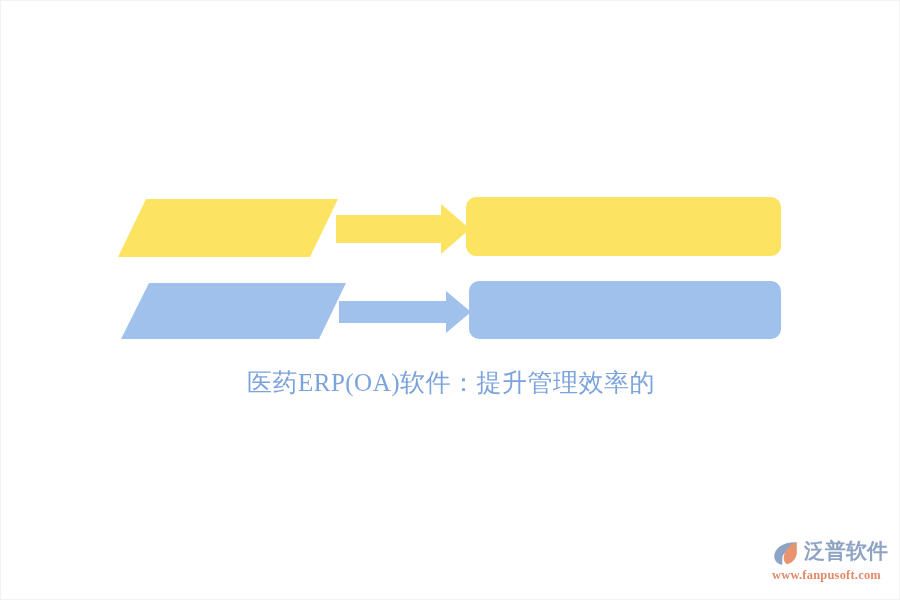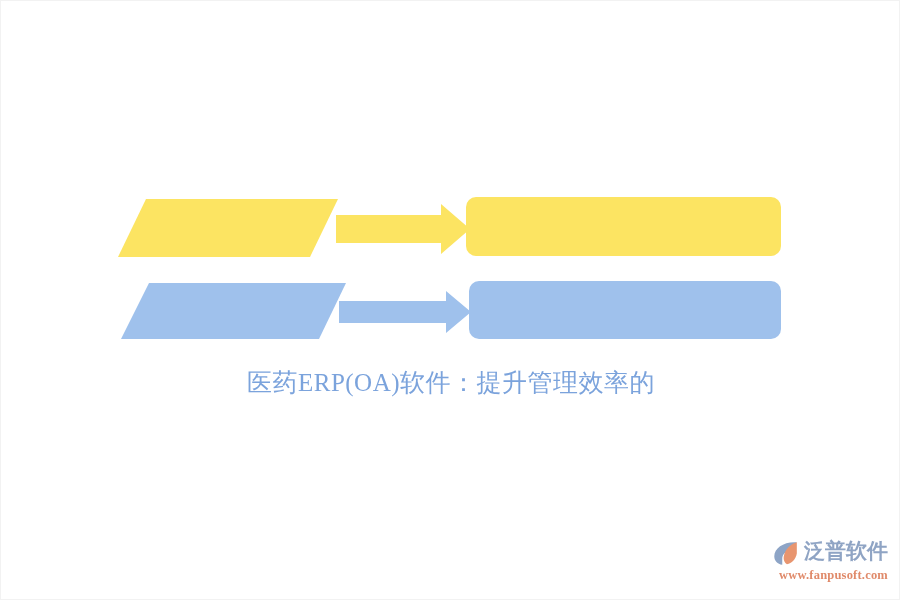--- a/index.html
+++ b/index.html
@@ -82,21 +82,21 @@
     letter-spacing: 0px;
     line-height: 24px;
   }
   .logo-url {
     font-family: "Liberation Serif", "DejaVu Serif", serif;
     font-size: 12.5px;
     font-weight: 700;
     color: #e08a6a;
     letter-spacing: 0.2px;
     margin-top: -2px;
-    margin-left: 8px;
+    margin-left: 1px;
   }
 </style>
 </head>
 <body>
 
 <div id="canvas">
 
   <svg class="diagram" viewBox="0 0 900 600" width="900" height="600" xmlns="http://www.w3.org/2000/svg">
 
     <g>

